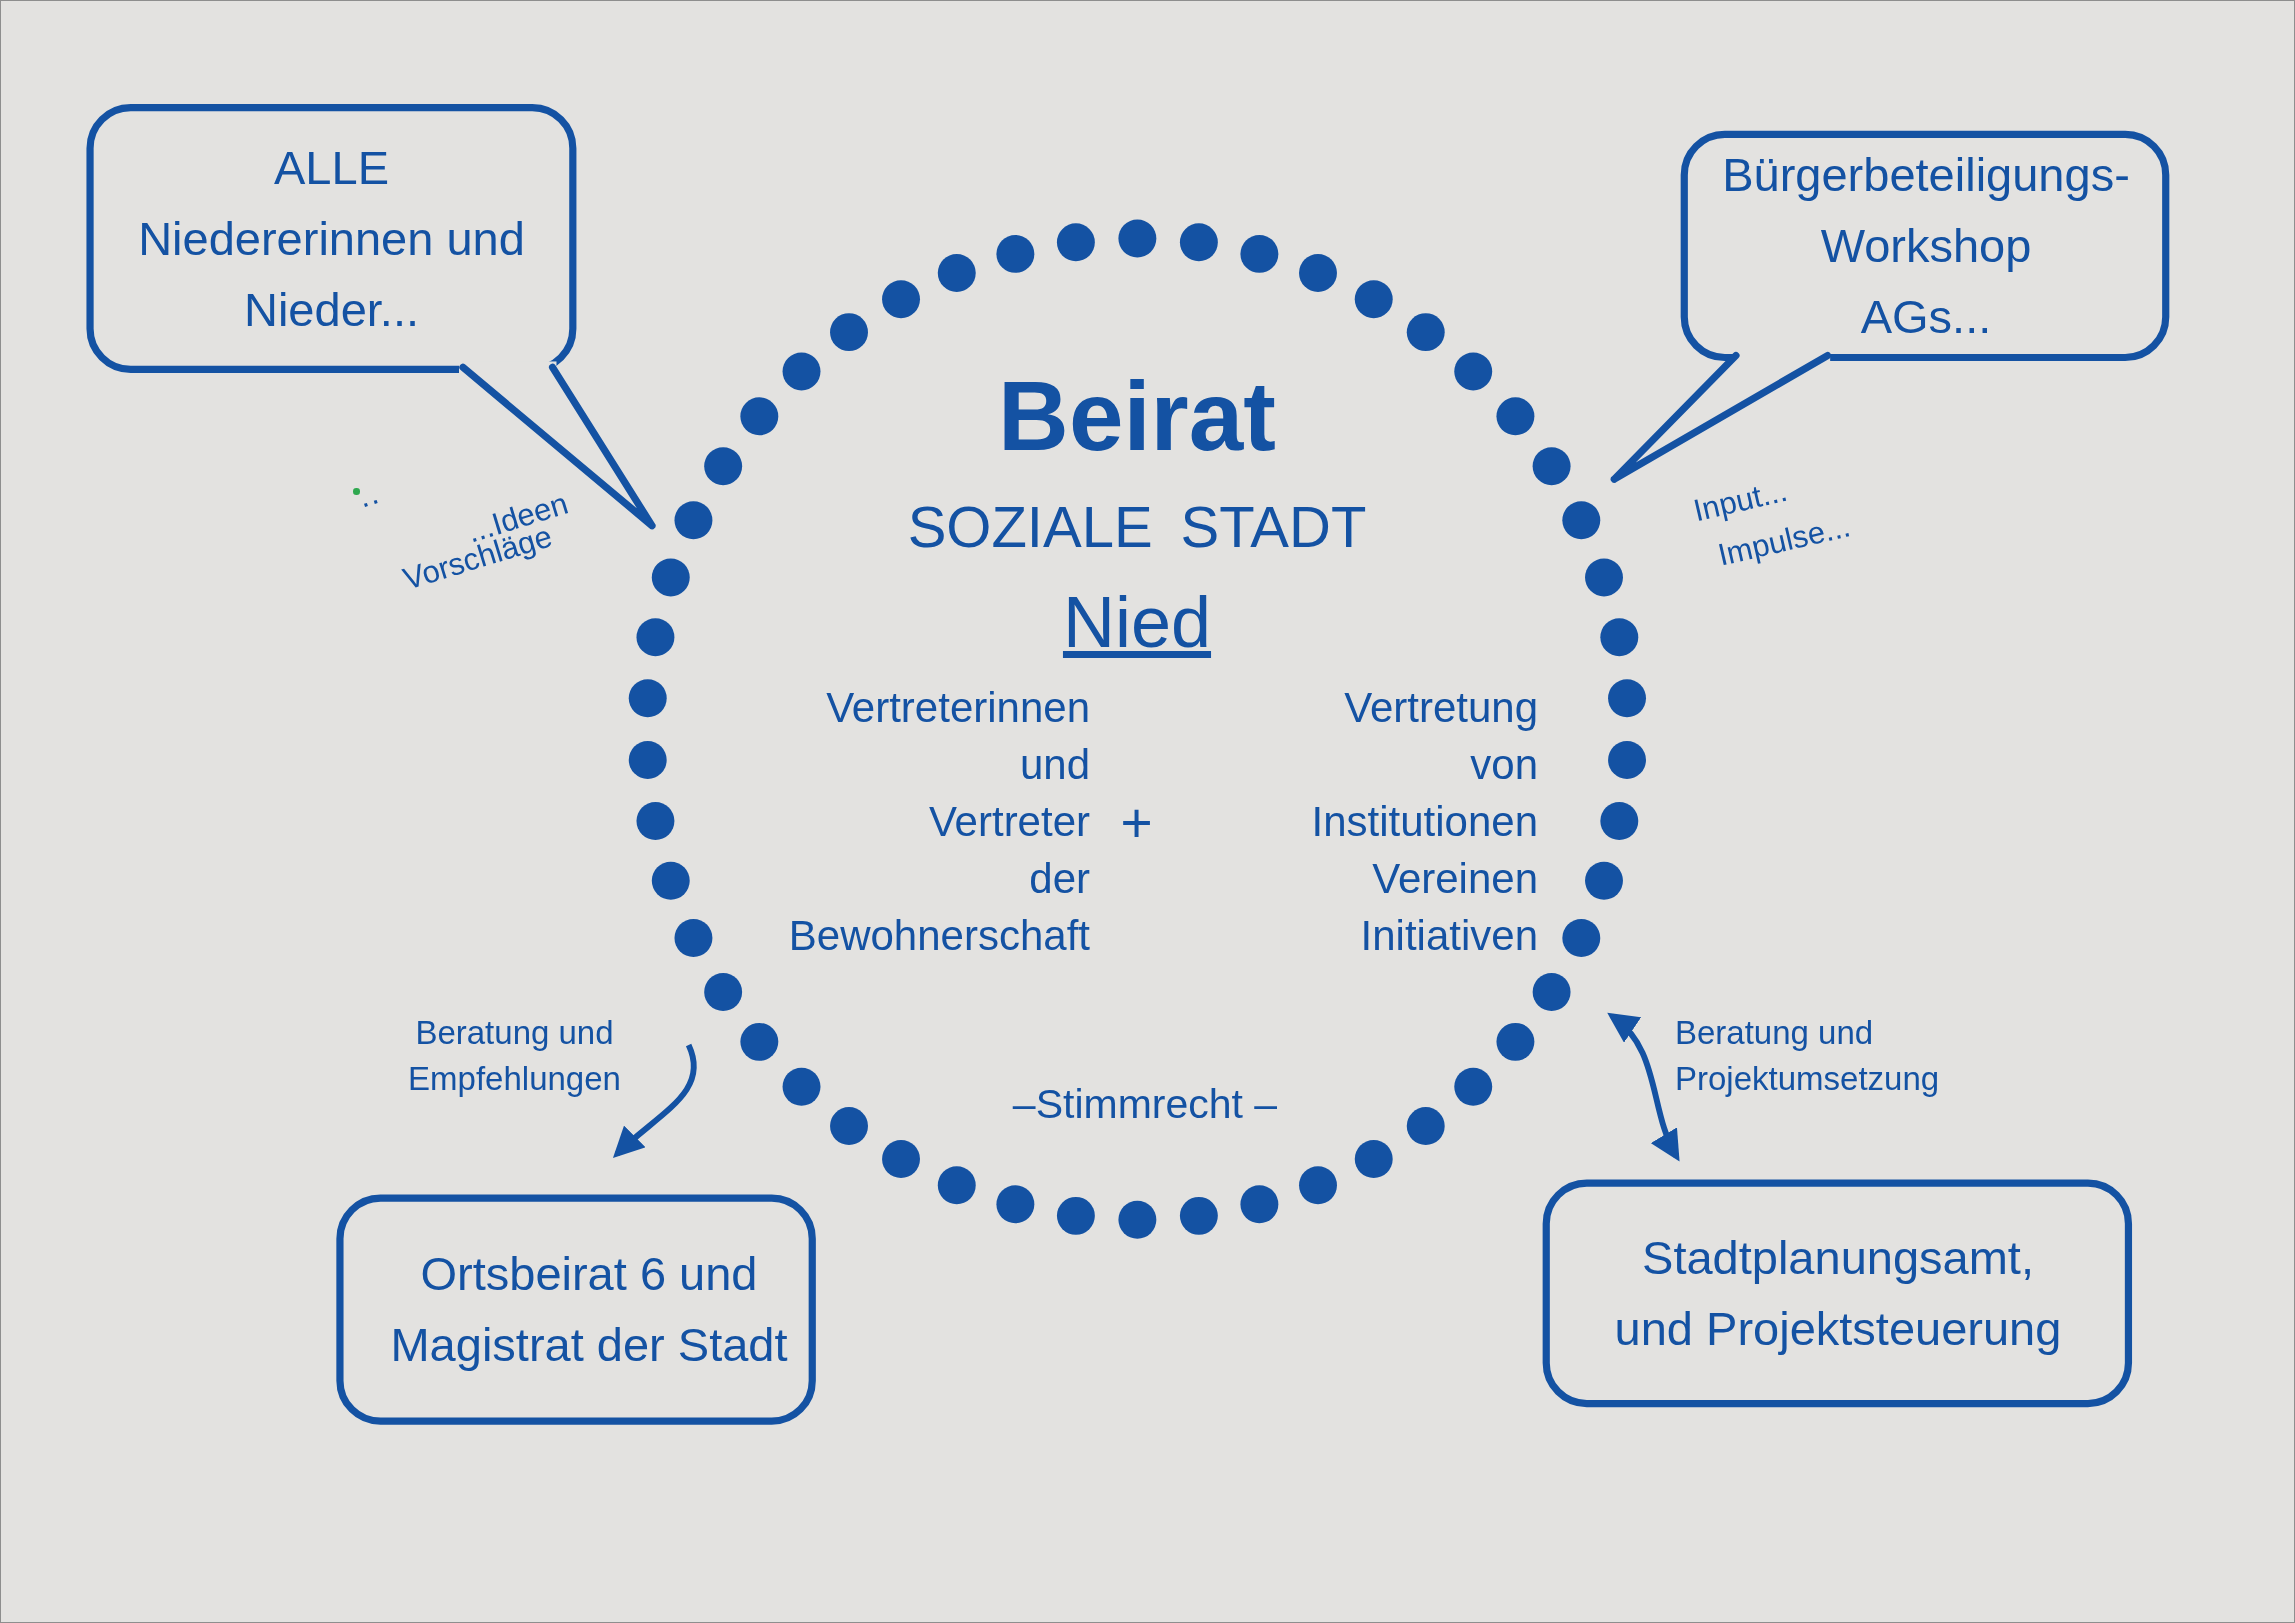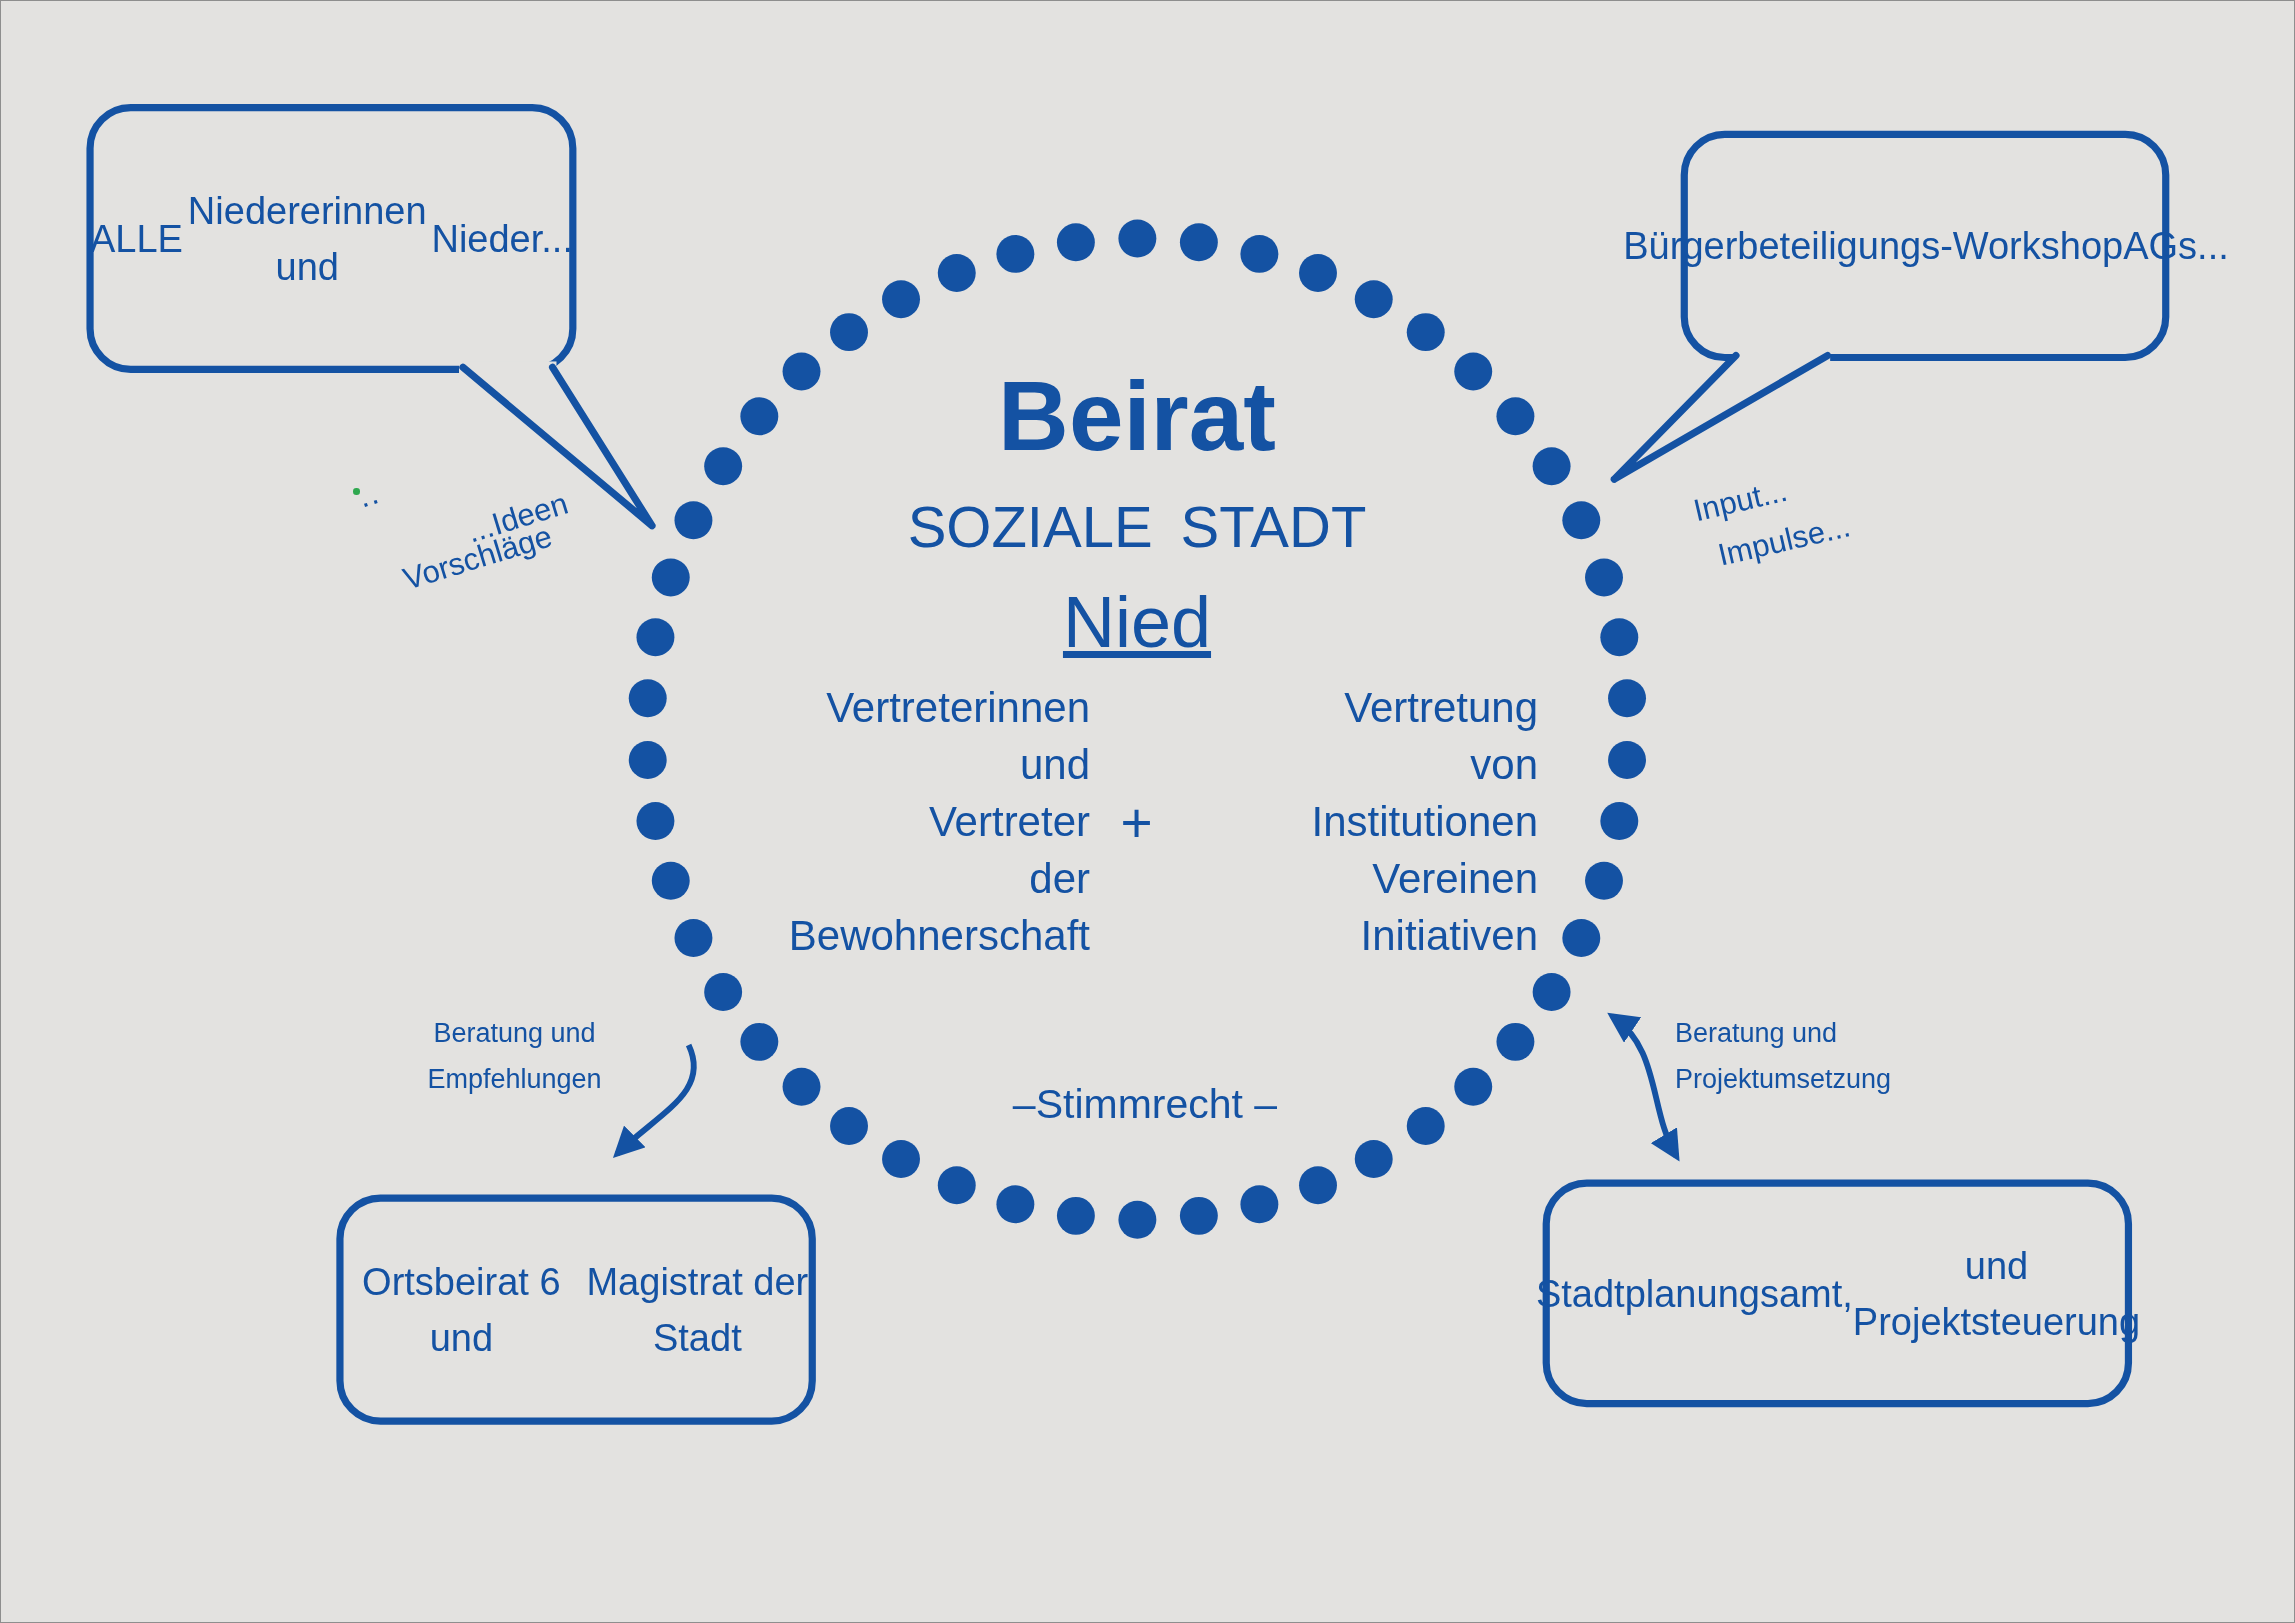--- a/index.html
+++ b/index.html
@@ -3,28 +3,28 @@
 <meta charset="utf-8">
 <style>
   html,body{margin:0;padding:0;background:#cfcfcf;}
   #frame{
     position:relative;width:2295px;height:1623px;box-sizing:border-box;
     background:#e3e2e0;border:1.3px solid #8e8e8e;overflow:hidden;
     font-family:"Liberation Sans",sans-serif;color:#1452a3;
   }
   #shapes{position:absolute;left:0;top:0;}
   .bubble-text{
-    position:absolute;display:flex;flex-direction:row;
+    position:absolute;display:flex;flex-direction:column;
     justify-content:center;align-items:center;text-align:center;
-    font-size:38px;line-height:56px;
+    font-size:47px;line-height:56px;gap:15px;
   }
   .center-text{position:absolute;text-align:center;}
   .col{position:absolute;text-align:right;font-size:42px;line-height:57px;}
   .rot{position:absolute;white-space:nowrap;font-size:31px;}
-  .label{position:absolute;font-size:27px;line-height:46px;}
+  .label{position:absolute;font-size:33px;line-height:46px;}
 </style>
 </head>
 <body>
 
 <div id="frame">
 
   <svg id="shapes" width="2295" height="1623" viewBox="0 0 3508 2481">
     <defs>
       <marker id="arrow" viewBox="0 0 10 10" refX="8" refY="5" markerWidth="5.2" markerHeight="5.2" orient="auto-start-reverse">
         <path d="M0,0 L10,5 L0,10 z" fill="#1452a3"></path>

